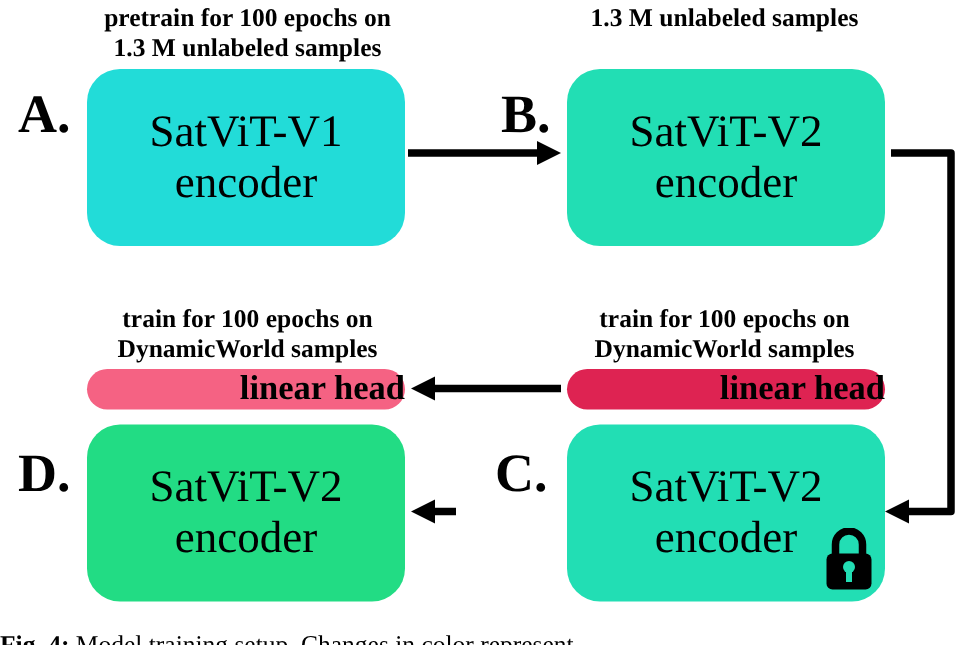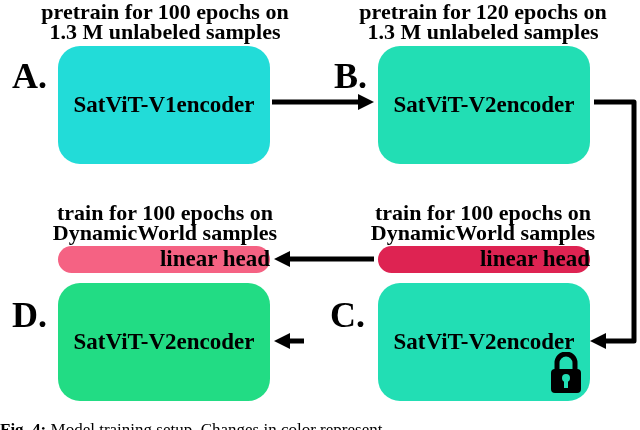--- a/index.html
+++ b/index.html
@@ -1,41 +1,40 @@
 <!DOCTYPE html>
 <html><head>
 <meta charset="utf-8">
 <style>
   html, body { margin: 0; padding: 0; background: #ffffff; }
   body { width: 640px; height: 430px; position: relative; overflow: hidden;
          font-family: "Liberation Serif", "DejaVu Serif", serif; color: #000; }
   .abs { position: absolute; }
-  .note { position: absolute; text-align: center; font-weight: bold; font-size: 22px; line-height: 20px; white-space: nowrap; }
-  .box { position: absolute; border-radius: 22px; display: flex; flex-direction: row; align-items: center; justify-content: center;
-         font-weight: bold; font-size: 23px; line-height: 34px; }
+  .note { position: absolute; text-align: center; font-weight: bold; font-size: 17px; line-height: 20px; white-space: nowrap; }
+  .box { position: absolute; border-radius: 22px; display: flex; flex-direction: column; align-items: center; justify-content: center;
+         font-weight: normal; font-size: 30px; line-height: 34px; }
   .stage { position: absolute; font-weight: bold; font-size: 36px; line-height: 36px; }
   .head { position: absolute; border-radius: 14px; text-align: right; font-weight: bold; font-size: 23px; line-height: 26px; }
   .caption { position: absolute; left: 0; top: 420px; font-size: 17px; white-space: nowrap; }
   .caption b { font-weight: bold; }
 </style>
 </head>
 <body>
 
 <div class="note" style="left:40px; top:2px; width:250px;">
   <div>pretrain for 100 epochs on</div>
   <div>1.3 M unlabeled samples</div>
 </div>
 <div class="stage" style="left:12px; top:58px;">A.</div>
 <div class="box" style="left:58px; top:46px; width:212px; height:118px; background:#22dcd8;">
   <div>SatViT-V1</div>
   <div>encoder</div>
 </div>
 
 <div class="note" style="left:358px; top:2px; width:250px;">
-  <div>pretrain for 120 epochs on</div>
   <div>1.3 M unlabeled samples</div>
 </div>
 <div class="stage" style="left:334px; top:58px;">B.</div>
 <div class="box" style="left:378px; top:46px; width:212px; height:118px; background:#22deb4;">
   <div>SatViT-V2</div>
   <div>encoder</div>
 </div>
 
 <div class="note" style="left:40px; top:203px; width:250px;">
   <div>train for 100 epochs on</div>

